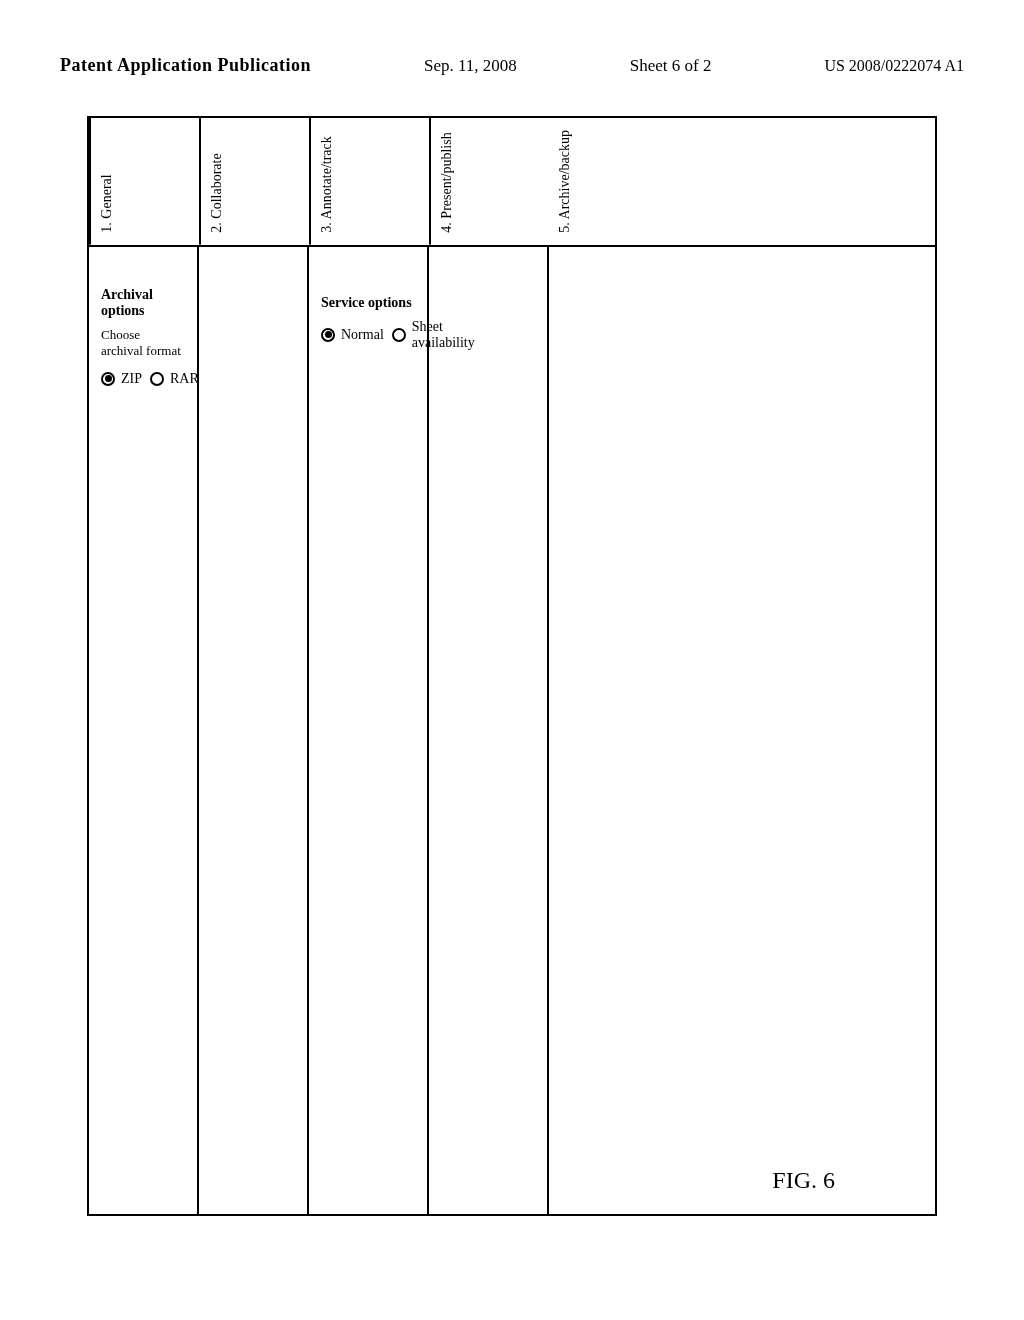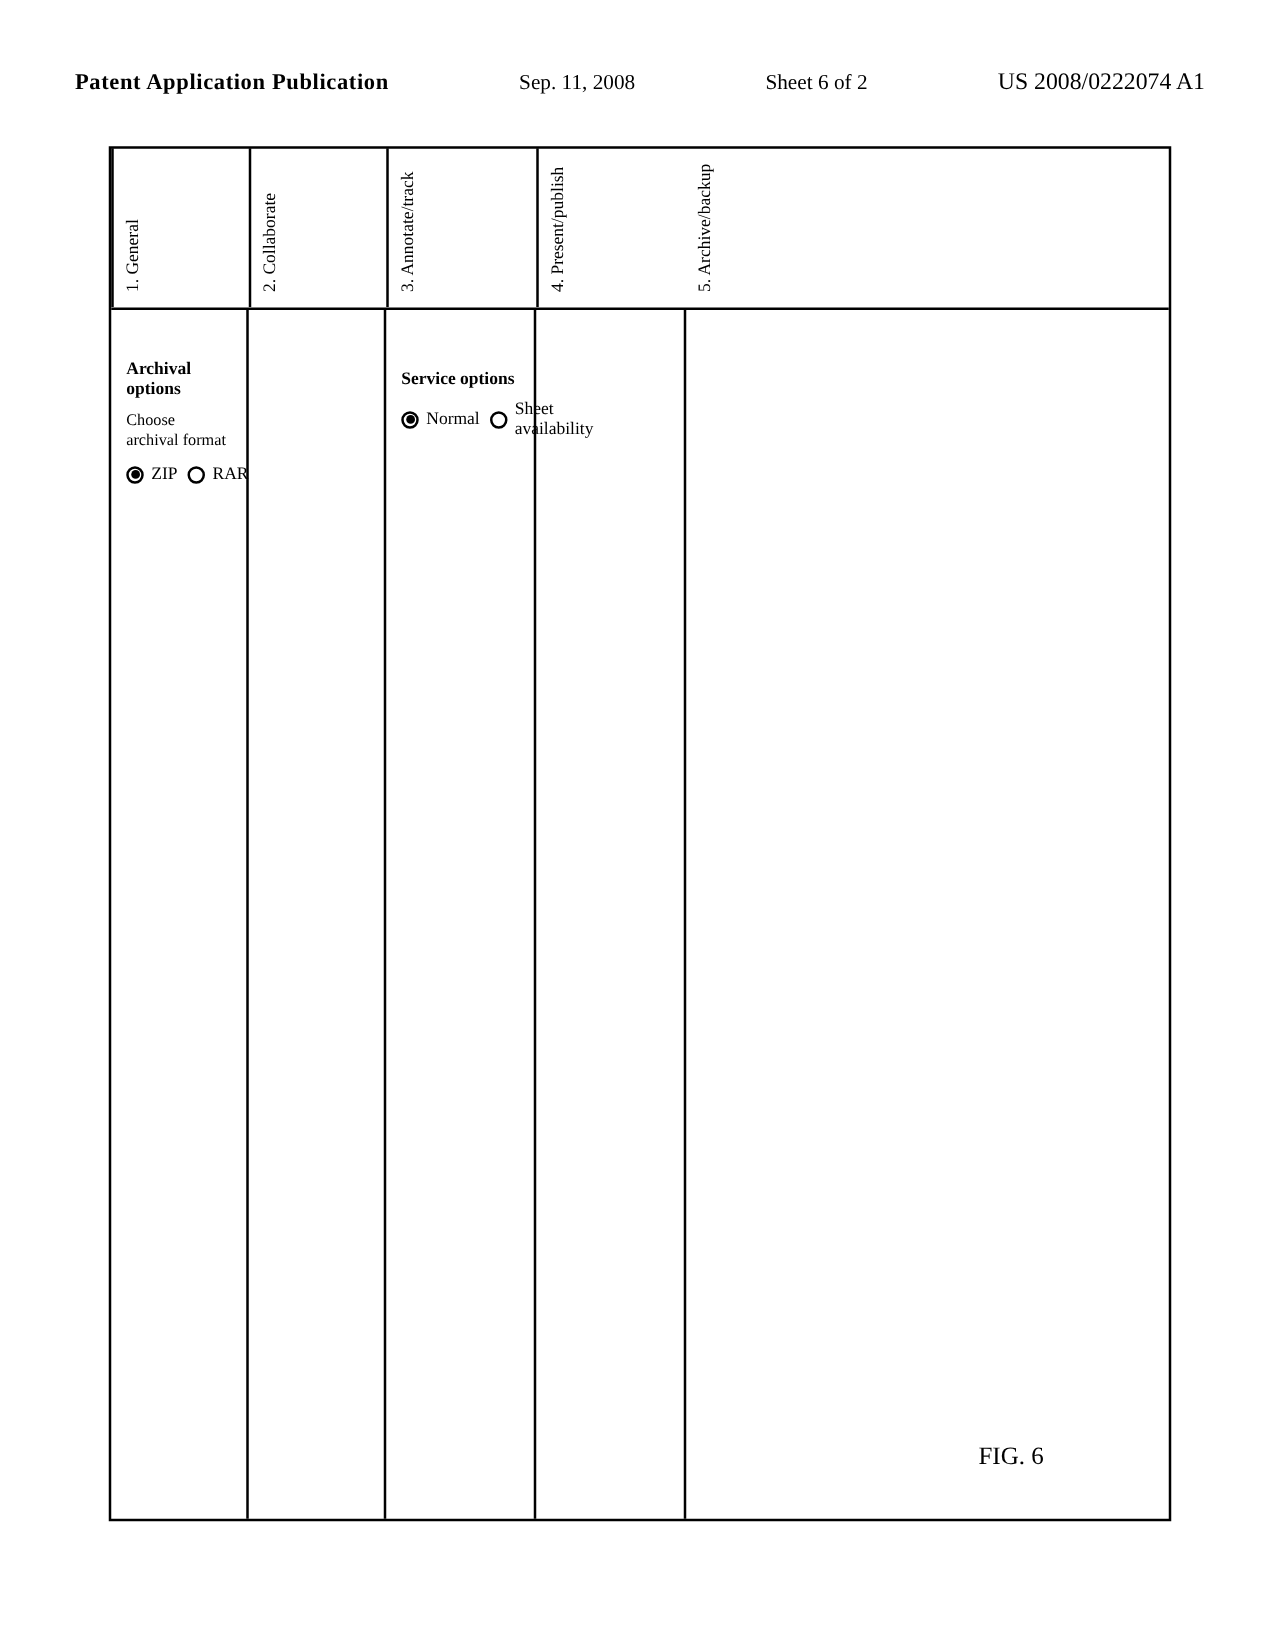--- a/index.html
+++ b/index.html
@@ -31,21 +31,21 @@
       letter-spacing: 0.5px;
       font-family: Liberation Serif, serif;
     }
 
     .header-center {
       font-size: 17px;
       text-align: center;
     }
 
     .header-right {
-      font-size: 19px;
+      font-size: 16px;
     }
 
     .main-content {
       padding: 20px 60px 40px 60px;
       display: flex;
       justify-content: center;
     }
 
     .diagram-container {
       border: 2px solid #000;
@@ -166,23 +166,23 @@
     .panel-col5 {
       flex: 1;
     }
 
     .service-options-section {
       margin-top: 20px;
     }
 
     .fig-label {
       position: absolute;
-      bottom: 38px;
+      bottom: 20px;
       right: 100px;
-      font-size: 20px;
+      font-size: 24px;
     }
   </style>
 </head>
 <body>
 
 <div class="page-header">
   <span class="header-left">Patent Application Publication</span>
   <span class="header-center">Sep. 11, 2008</span>
   <span class="header-sheet" style="font-size:17px;">Sheet 6 of 2</span>
   <span class="header-right">US 2008/0222074 A1</span>

